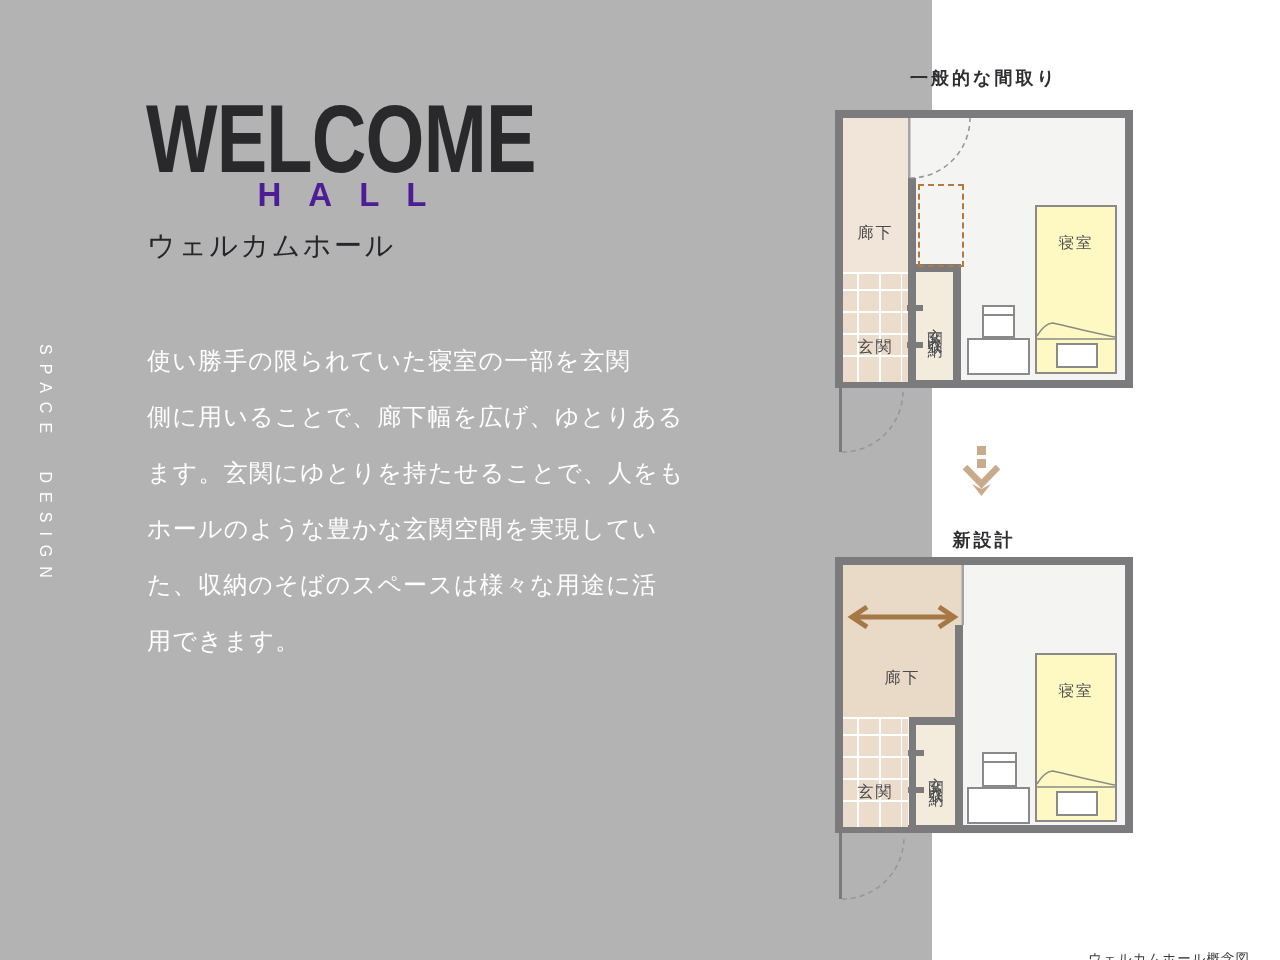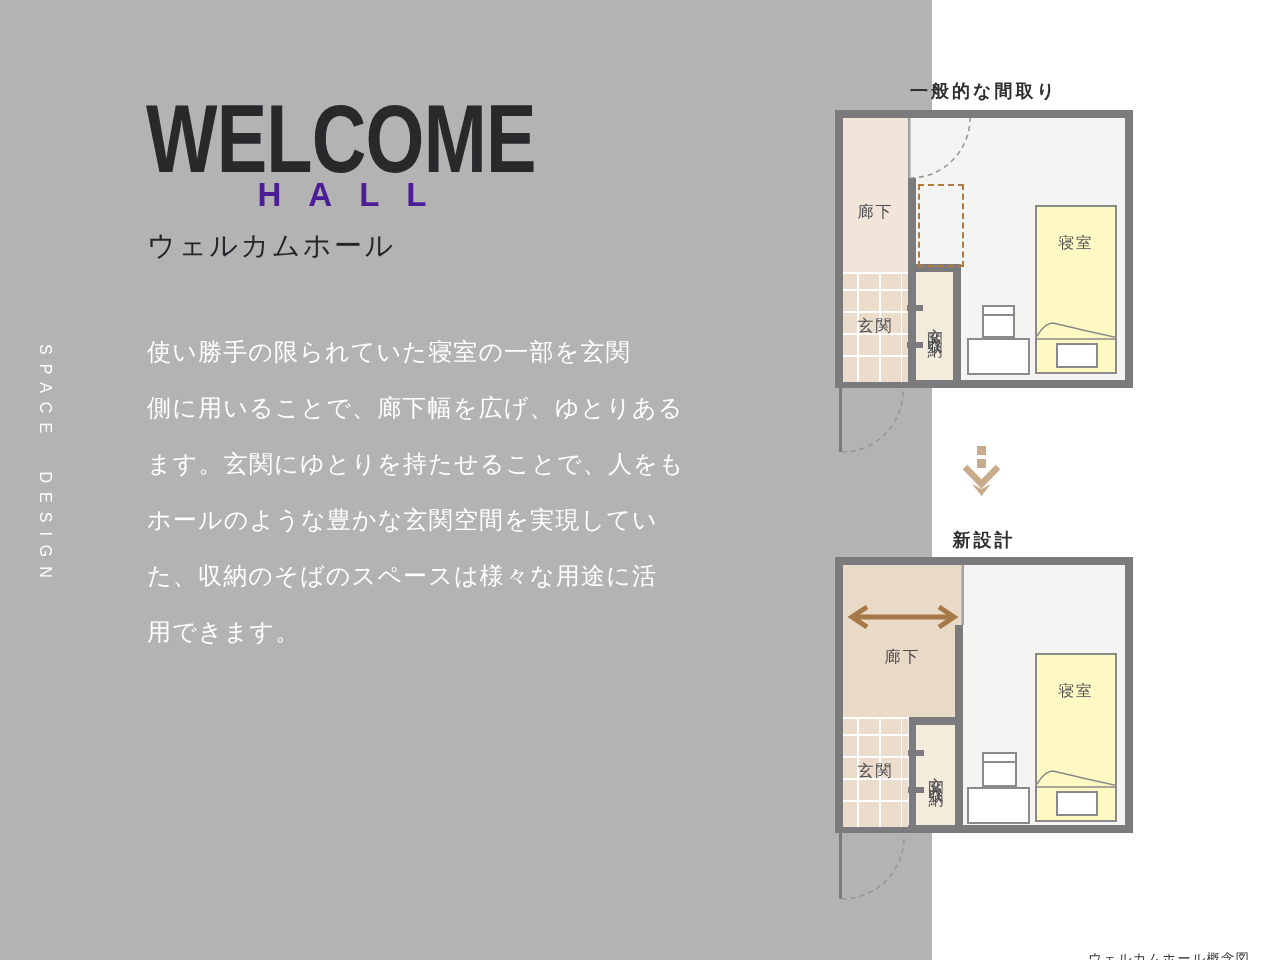--- a/index.html
+++ b/index.html
@@ -10,38 +10,38 @@
   .bg-right{left:932px;top:0;width:348px;height:960px;background:#ffffff;}
 
   
   .vertical-label{left:36px;top:344px;writing-mode:vertical-rl;font-size:16px;
     letter-spacing:9px;word-spacing:16px;color:#ffffff;font-weight:400;}
   .title{left:146px;top:90px;font-size:97px;line-height:1;font-weight:800;color:#29292c;
     transform:scaleX(0.78);transform-origin:left top;letter-spacing:-1px;white-space:nowrap;}
   .subtitle{left:146px;top:176px;width:392px;text-align:center;font-size:33px;font-weight:600;
     letter-spacing:27px;text-indent:27px;color:#4c1d95;}
   .title-ja{left:147px;top:227px;font-size:28px;letter-spacing:2.5px;color:#26262a;font-weight:400;}
-  .paragraph{left:147px;top:324px;width:580px;font-size:24px;line-height:56px;
+  .paragraph{left:147px;top:333px;width:580px;font-size:24px;line-height:56px;
     color:#ffffff;letter-spacing:1.2px;}
   .paragraph div{white-space:nowrap;}
 
   
   .plan-heading{width:298px;text-align:center;font-size:18px;font-weight:700;
     letter-spacing:3px;color:#303033;white-space:nowrap;}
-  .heading-typical{left:835px;top:79px;font-family:Liberation Mono, monospace;}
+  .heading-typical{left:835px;top:66px;font-family:Liberation Mono, monospace;}
   .heading-new{left:835px;top:528px;}
   .caption{left:1000px;top:910px;width:250px;text-align:right;font-size:13.5px;
     letter-spacing:1px;color:#39393c;margin-top:40px;}
 
   
   .plan{border:8px solid #7b7b7e;background:#f4f4f3;}
   .plan-typical{left:835px;top:110px;width:282px;height:262px;}
   .plan-new{left:835px;top:557px;width:282px;height:260px;}
   .wall{background:#7b7b7e;}
-  .room-label{color:#4b4b4e;font-size:16px;letter-spacing:2px;text-align:center;white-space:nowrap;}
+  .room-label{color:#4b4b4e;font-size:16px;letter-spacing:2px;text-align:center;white-space:nowrap;margin-top:21px;}
   .tiles{background-color:#ecdccb;border-top:2px solid #ffffff;
     background-image:
       repeating-linear-gradient(to right, transparent 0 20px, #ffffff 20px 22px),
       repeating-linear-gradient(to bottom, transparent 0 20px, #ffffff 20px 22px);
     background-position:-6px -5px;}
   .storage{background:#f3ebdc;display:flex;align-items:center;justify-content:center;}
   .storage-label{writing-mode:vertical-rl;font-size:15px;letter-spacing:5px;color:#4b4b4e;}
   .dashed-rect{border:2.5px dashed #b5793c;}
   .bed{background:#fef9c3;border:2.5px solid #8a8a8a;}
   .bed-label{left:0;top:26px;width:100%;text-align:center;font-size:15.5px;

